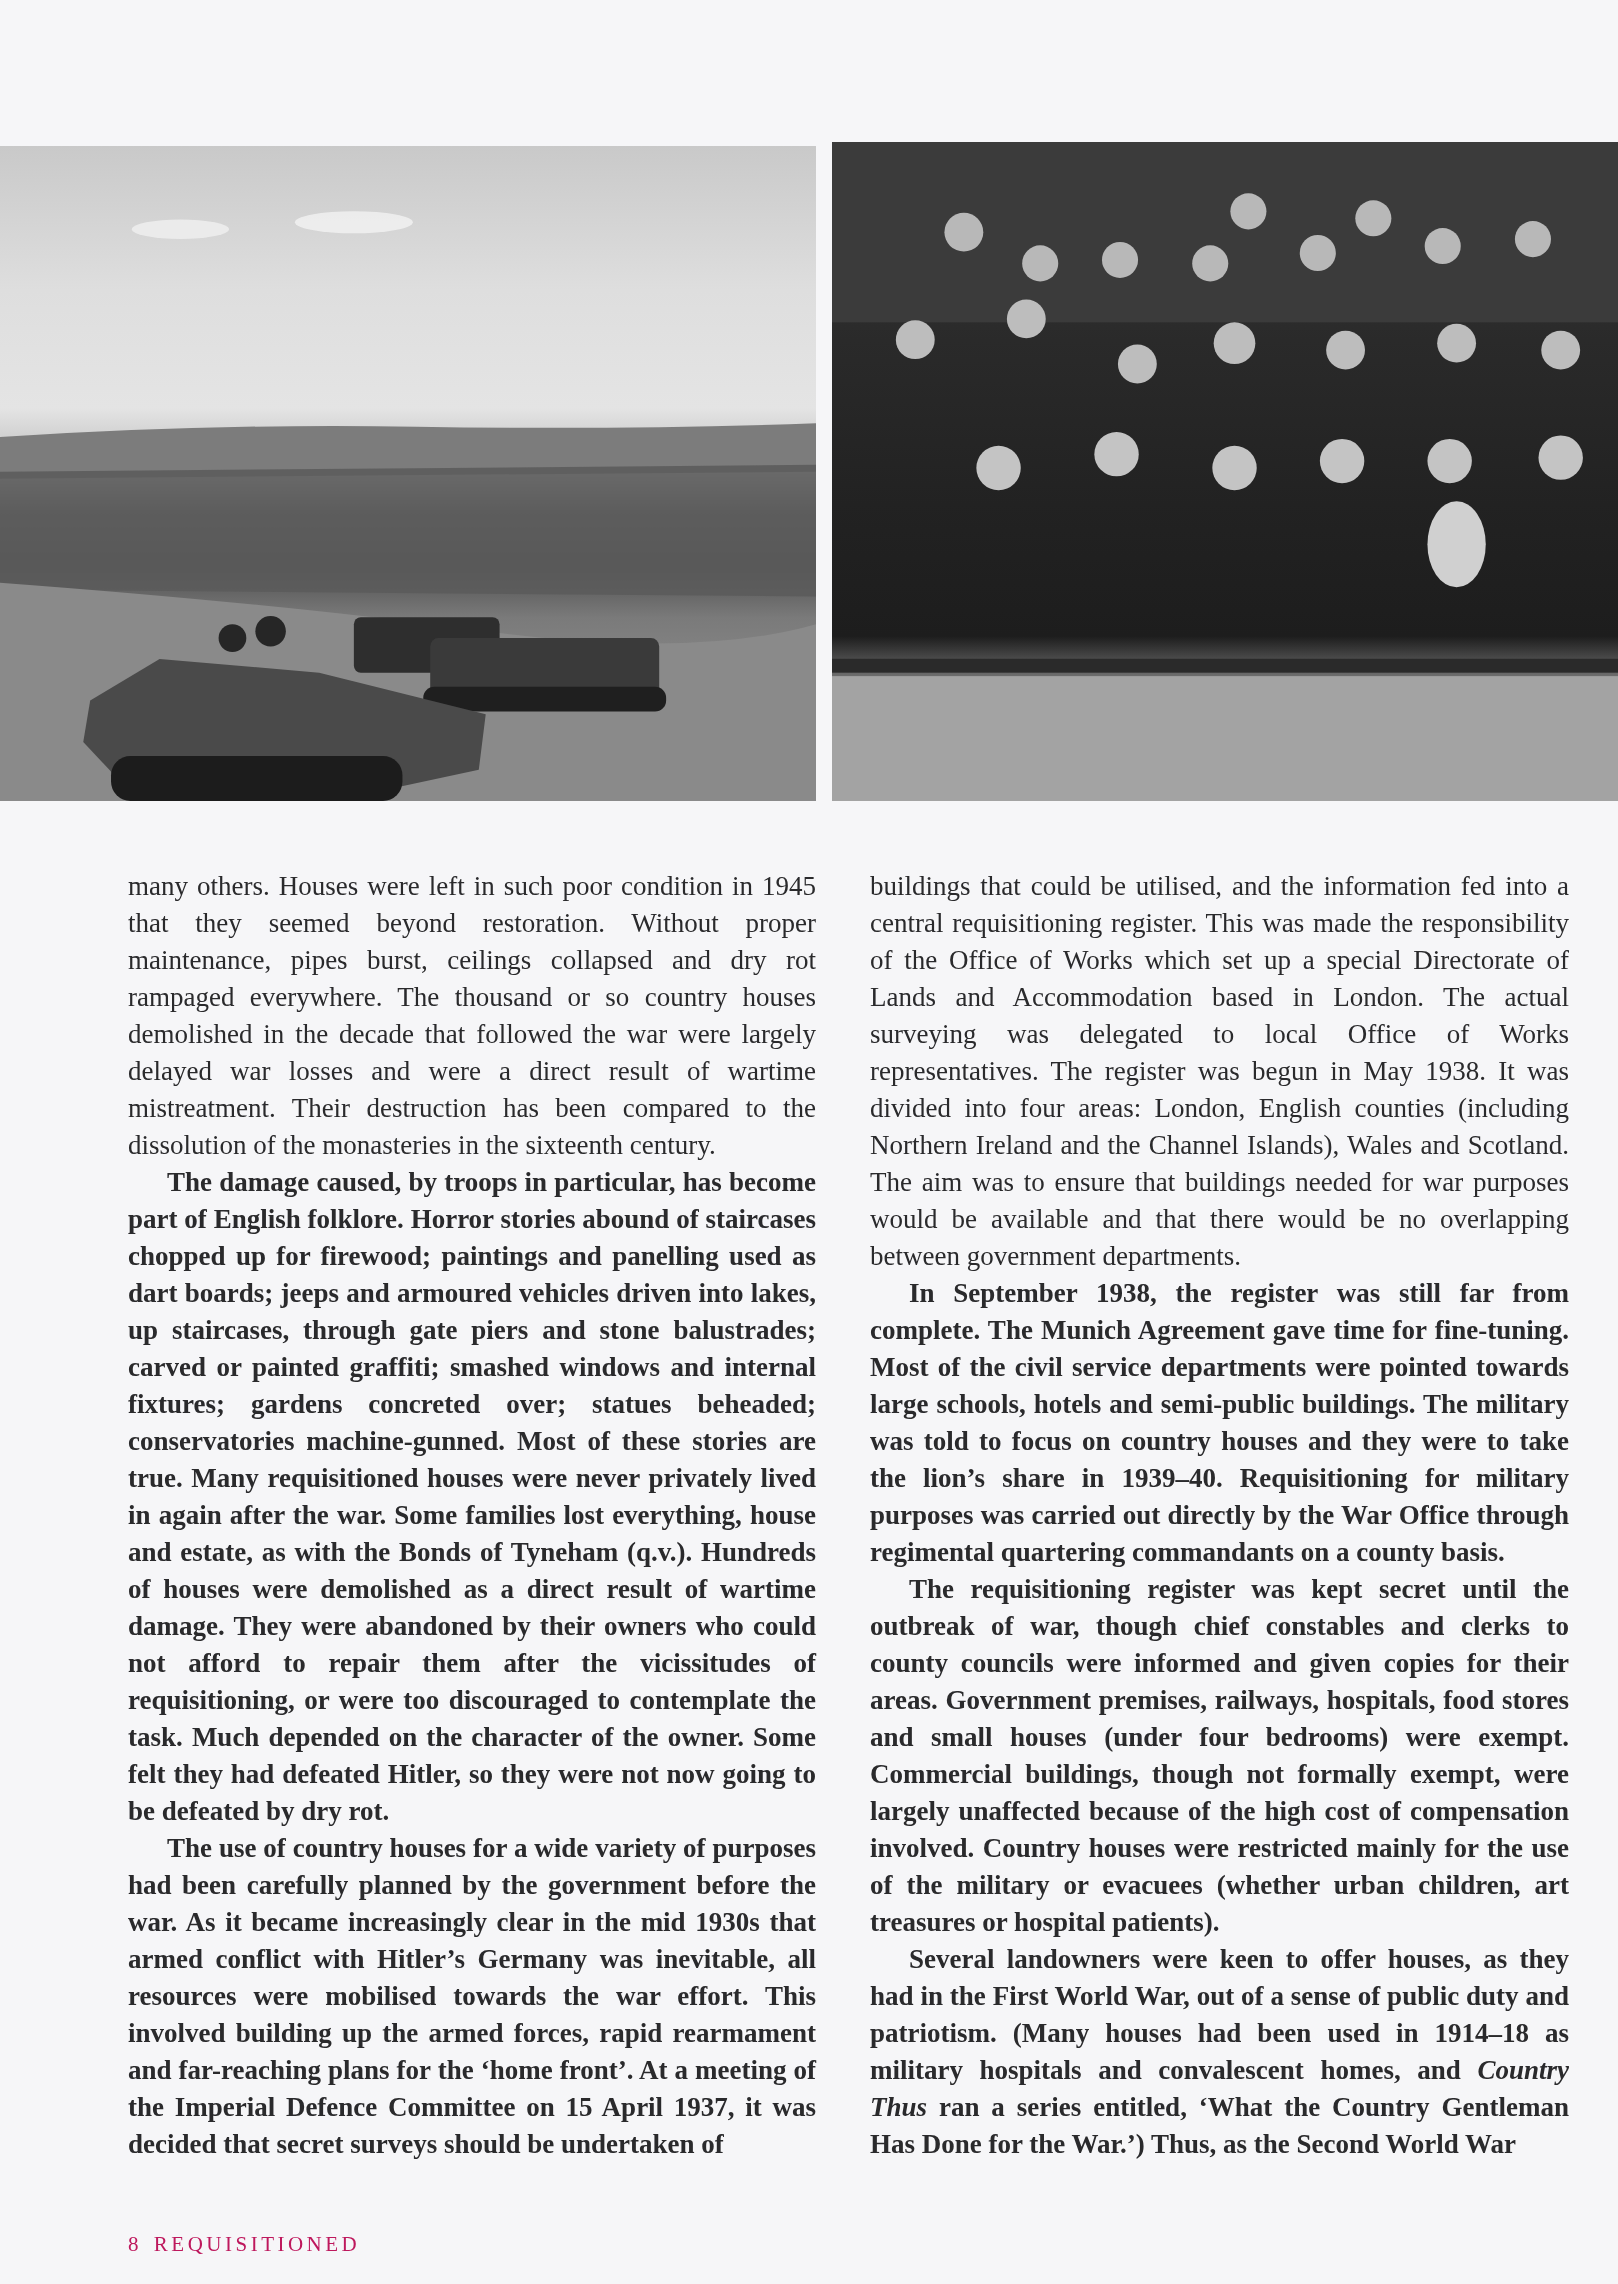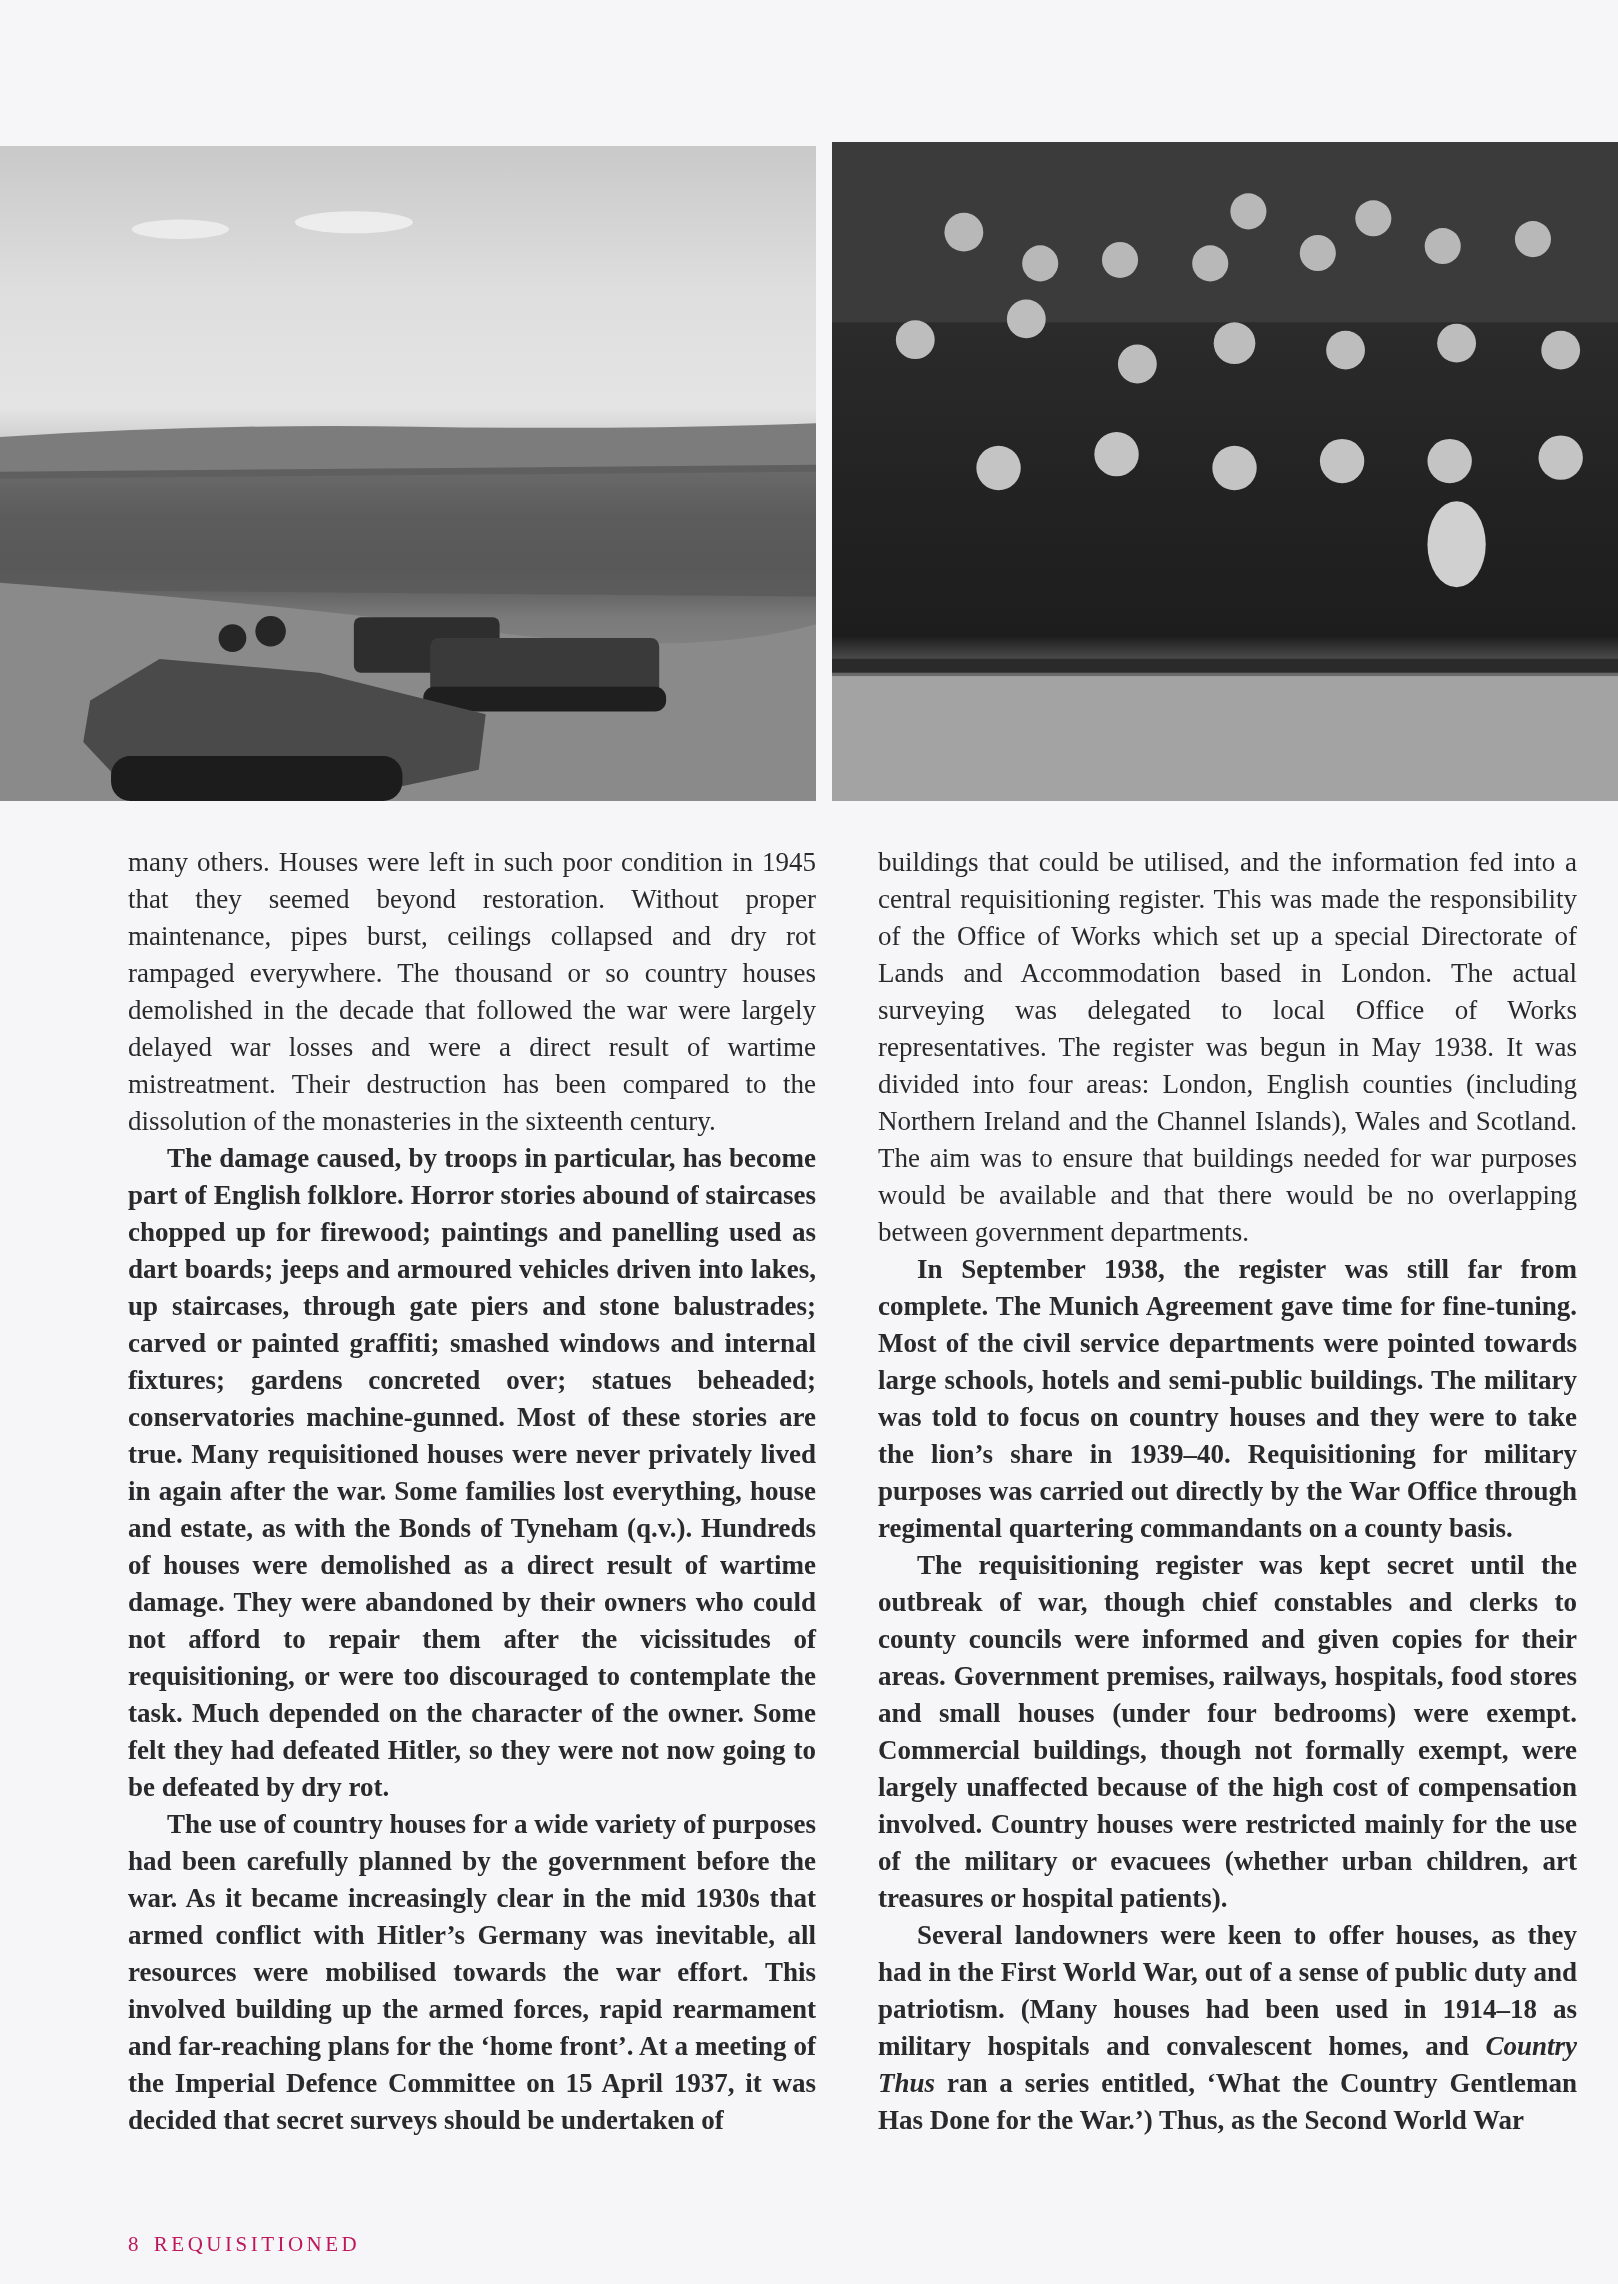--- a/index.html
+++ b/index.html
@@ -15,26 +15,26 @@
   }
   #photo-left { left: 0; top: 146px; width: 816px; height: 655px;
     background: linear-gradient(180deg, #c9c9c9 0%, #dedede 22%, #e4e4e4 40%, #b9b9b9 50%, #6a6a6a 56%, #4f4f4f 64%, #7a7a7a 72%, #8e8e8e 85%, #6c6c6c 100%);
   }
   #photo-right { left: 832px; top: 142px; width: 787px; height: 659px;
     background: linear-gradient(180deg, #3a3a3a 0%, #2a2a2a 30%, #222 55%, #1d1d1d 75%, #7a7a7a 82%, #9a9a9a 100%);
   }
   .photo svg { position: absolute; left: 0; top: 0; width: 100%; height: 100%; }
 
   .column {
-    position: absolute; top: 844px;
+    position: absolute; top: 868px;
     font-size: 27px; line-height: 37px;
     text-align: justify; hyphens: none;
   }
   #col-left { left: 128px; width: 688px; }
-  #col-right { left: 870px; width: 699px; margin-left: 8px; }
+  #col-right { left: 870px; width: 699px; }
   .column p { margin: 0; text-indent: 0; }
   .column p.indent { text-indent: 39px; font-weight: bold; }
   .column i { font-style: italic; }
 
   #footer {
     position: absolute; left: 128px; top: 2232px;
     font-size: 21px; letter-spacing: 3.5px; color: #be185d;
   }
   #footer .folio { margin-right: 15.3px; letter-spacing: 0; }
 </style>

